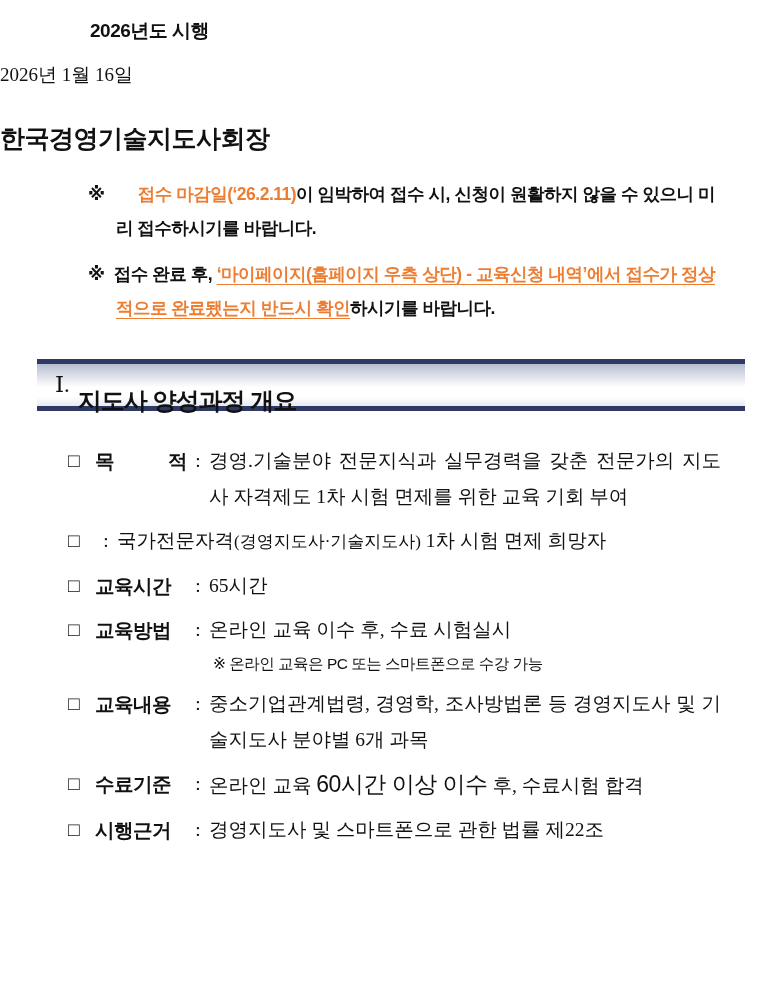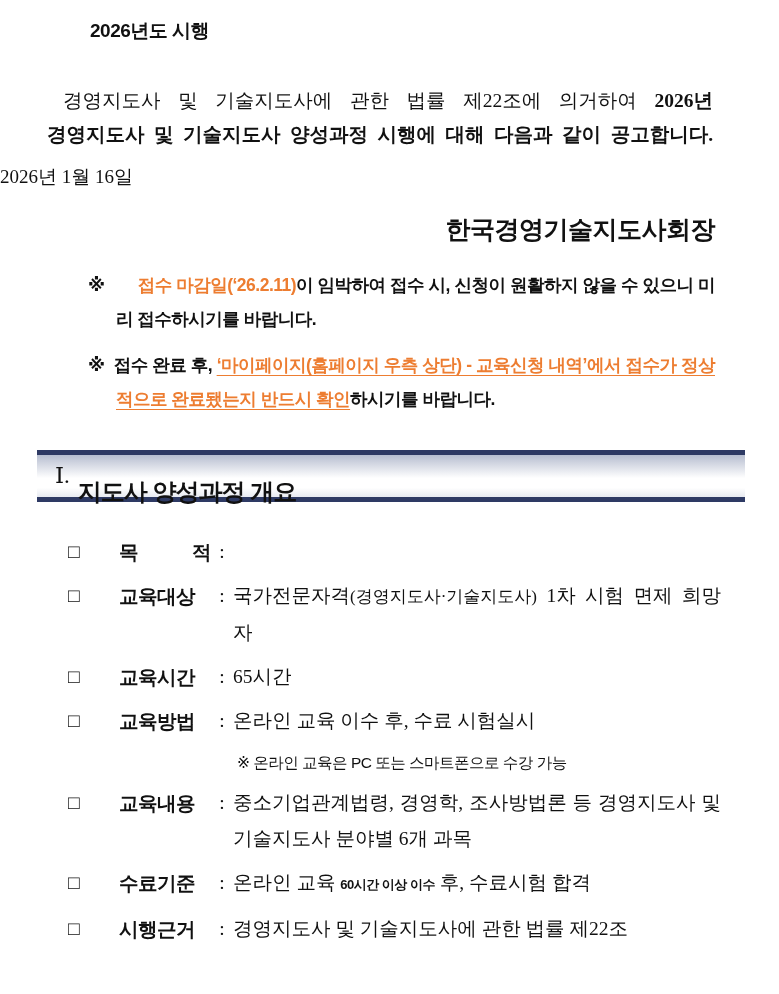--- a/index.html
+++ b/index.html
@@ -26,32 +26,32 @@
 
   .intro{
     margin:40px 66px 0 47px;
     font:19.5px/34px var(--serif);
   }
   .intro-line{ text-align:justify; text-align-last:justify; }
   .intro-line.indent{ padding-left:16px; }
   .seg-serif{ font-family:var(--serif); font-weight:normal; }
   .seg-serif-bold{ font-family:var(--serif); font-weight:bold; }
   .seg-serif-small{ font-family:var(--serif); font-size:17px; }
-  .seg-sans-bold{ font-family:var(--sans); font-weight:bold; font-size:13px; letter-spacing:-0.5px;}
+  .seg-sans-bold{ font-family:var(--sans); font-weight:normal; font-size:23px; letter-spacing:-0.5px;}
   .seg-plain{ color:var(--ink); }
   .seg-orange{ color:var(--accent);margin-left:24px; }
   .seg-orange-u{ color:var(--accent); text-decoration:underline; text-underline-offset:4px;margin-top:30px; }
 
   .date-line{
     margin:10px 66px 0 0;
     font:19px/30px var(--serif);
   }
   .issuer{
-    margin:20px 64px 0 0;
-    text-align:right;
+    margin:31px 64px 0 0;
+    text-align:left;
     font:bold 25px/34px var(--sans);
     letter-spacing:-0.5px;
   }
 
   .notices{ margin:22px 64px 0 88px; }
   .notice{
     font:bold 17.5px/34px var(--sans);
     letter-spacing:-0.5px;
     text-align:justify;
     padding-left:28px;
@@ -89,78 +89,73 @@
     font:19px/36px var(--sans);
     flex:0 0 auto;
   }
   .item-label{
     width:92px;
     flex:0 0 auto;
     font:bold 19.5px/36px var(--sans);
     letter-spacing:-0.5px;
     text-align:justify;
     text-align-last:justify;
-    margin-left:24px;
   }
   .item-sep{
     flex:0 0 auto;
     width:22px;
     text-align:center;
     font:19.5px/36px var(--serif);
   }
   .item-content{
     flex:1 1 auto;
     font:19.5px/36px var(--serif);
     text-align:justify;
     text-align-last:left;
   }
   .item-note{
     font:15.5px/28px var(--sans);
     letter-spacing:-0.5px;
-    margin-top:10px;
+    margin-top:2px;
     margin-left:4px;
   }
 </style>
 </head>
 <body>
 
 <div class="page">
 
   <div class="eyebrow">2026년도 시행</div>
 
 
-  <div class="intro">
-      <div class="intro-line indent"><span class="seg-serif">경영지도사 및 기술지도사에 관한 법률 제22조에 의거하여 </span><span class="seg-serif-bold">2026년</span></div>
-      <div class="intro-line"><span class="seg-serif-bold">경영지도사 및 기술지도사 양성과정 시행에 대해 다음과 같이 공고합니다.</span></div>
-    </div>
 
   <div class="date-line">2026년 1월 16일</div>
 
   <div class="issuer">한국경영기술지도사회장</div>
 
   <div class="notices">
       <div class="notice"><span class="notice-marker">※</span><span class="seg-orange">접수 마감일(‘26.2.11)</span><span class="seg-plain">이 임박하여 접수 시, 신청이 원활하지 않을 수 있으니 미리 접수하시기를 바랍니다.</span></div>
       <div class="notice"><span class="notice-marker">※</span><span class="seg-plain">접수 완료 후, </span><span class="seg-orange-u">‘마이페이지(홈페이지 우측 상단) - 교육신청 내역’에서 접수가 정상적으로 완료됐는지 반드시 확인</span><span class="seg-plain">하시기를 바랍니다.</span></div>
     </div>
 
   <div class="section-header">
     <span class="section-numeral">Ⅰ.</span>
     <span class="section-title">지도사 양성과정 개요</span>
   </div>
 
   <div class="items">
   <div class="item">
     <span class="item-bullet">□</span>
     <span class="item-label">목 적</span>
     <span class="item-sep">:</span>
+    <span class="item-content"><span class="seg-serif">경영.기술분야 전문지식과 실무경력을 갖춘 전문가의 지도사 자격제도 1차 시험 면제를 위한 교육 기회 부여</span></span>
   </div>
 
   <div class="item">
     <span class="item-bullet">□</span>
-    <span class="item-label">교육대상</span>
     <span class="item-sep">:</span>
     <span class="item-content"><span class="seg-serif">국가전문자격</span><span class="seg-serif-small">(경영지도사·기술지도사)</span><span class="seg-serif"> 1차 시험 면제 희망자</span></span>
   </div>
 
   <div class="item">
     <span class="item-bullet">□</span>
     <span class="item-label">교육시간</span>
     <span class="item-sep">:</span>
     <span class="item-content"><span class="seg-serif">65시간</span></span>
   </div>
@@ -183,17 +178,17 @@
     <span class="item-bullet">□</span>
     <span class="item-label">수료기준</span>
     <span class="item-sep">:</span>
     <span class="item-content"><span class="seg-serif">온라인 교육 </span><span class="seg-sans-bold">60시간 이상 이수</span><span class="seg-serif"> 후, 수료시험 합격</span></span>
   </div>
 
   <div class="item">
     <span class="item-bullet">□</span>
     <span class="item-label">시행근거</span>
     <span class="item-sep">:</span>
-    <span class="item-content"><span class="seg-serif">경영지도사 및 기술지도사에 관한 법률 제22조</span></span>
+    <span class="item-content"><span class="seg-serif">경영지도사 및 스마트폰으로 관한 법률 제22조</span></span>
   </div>
 </div>
 
 </div>
 
 </body></html>

